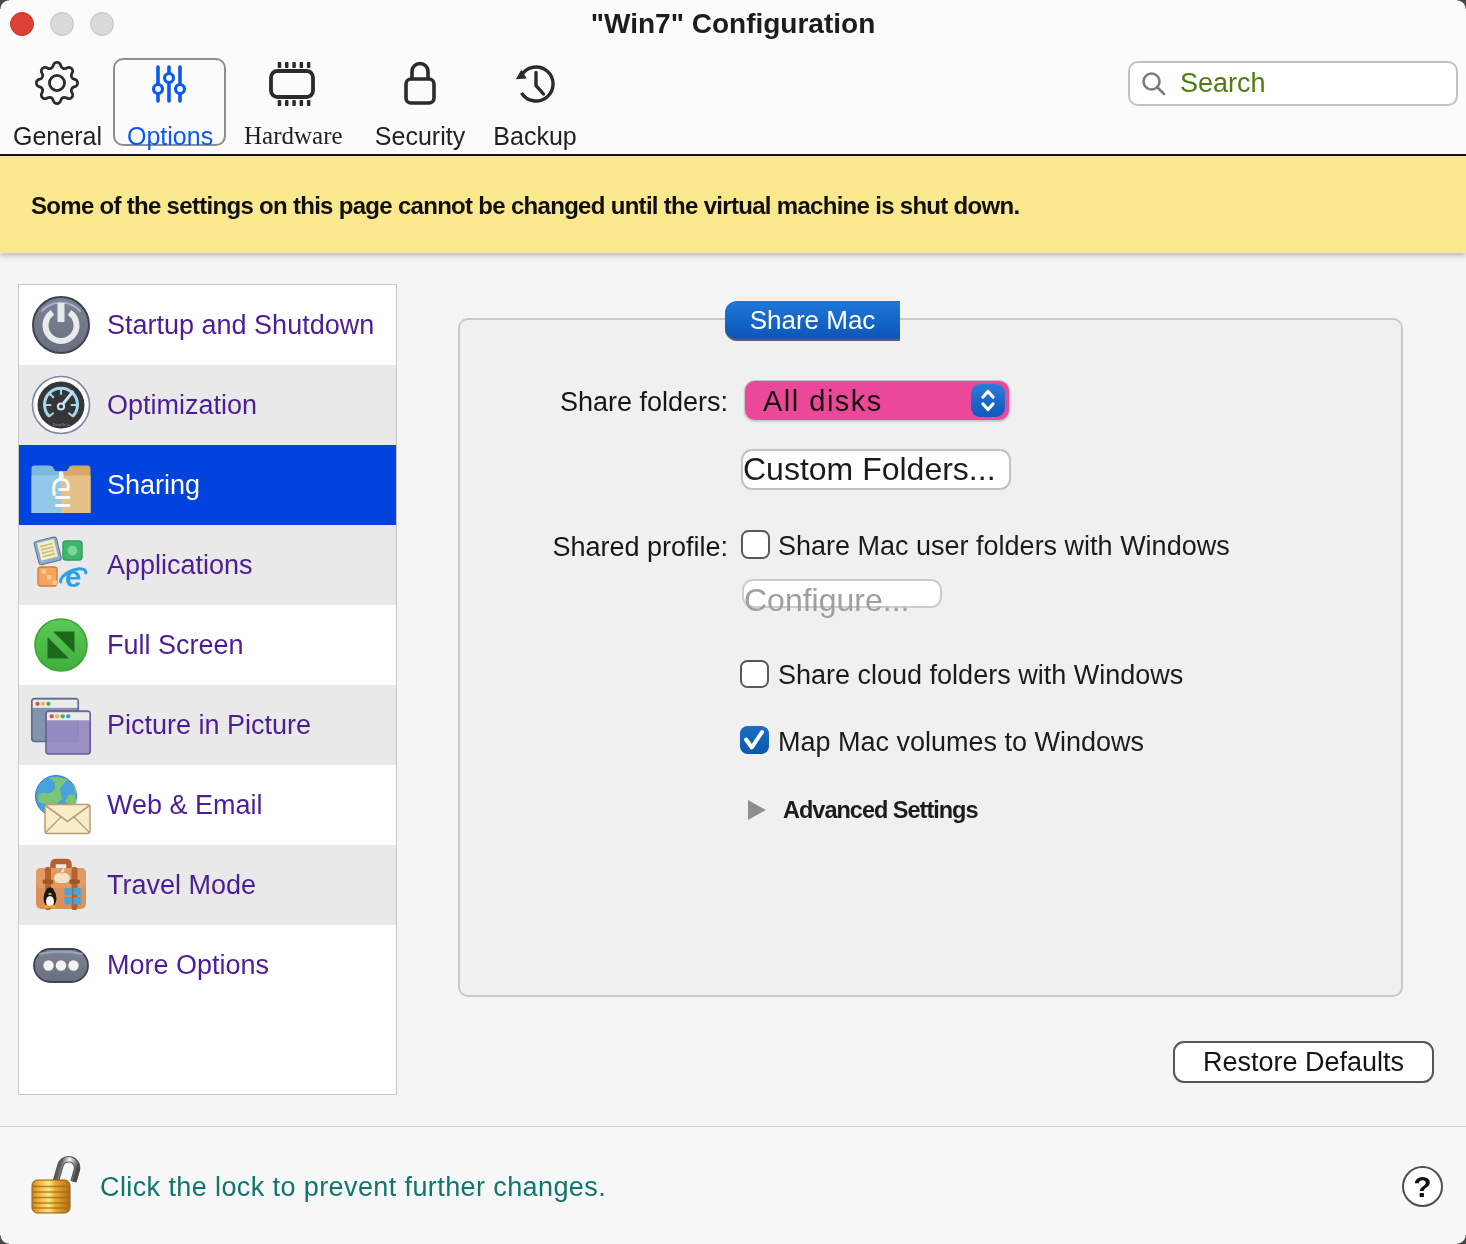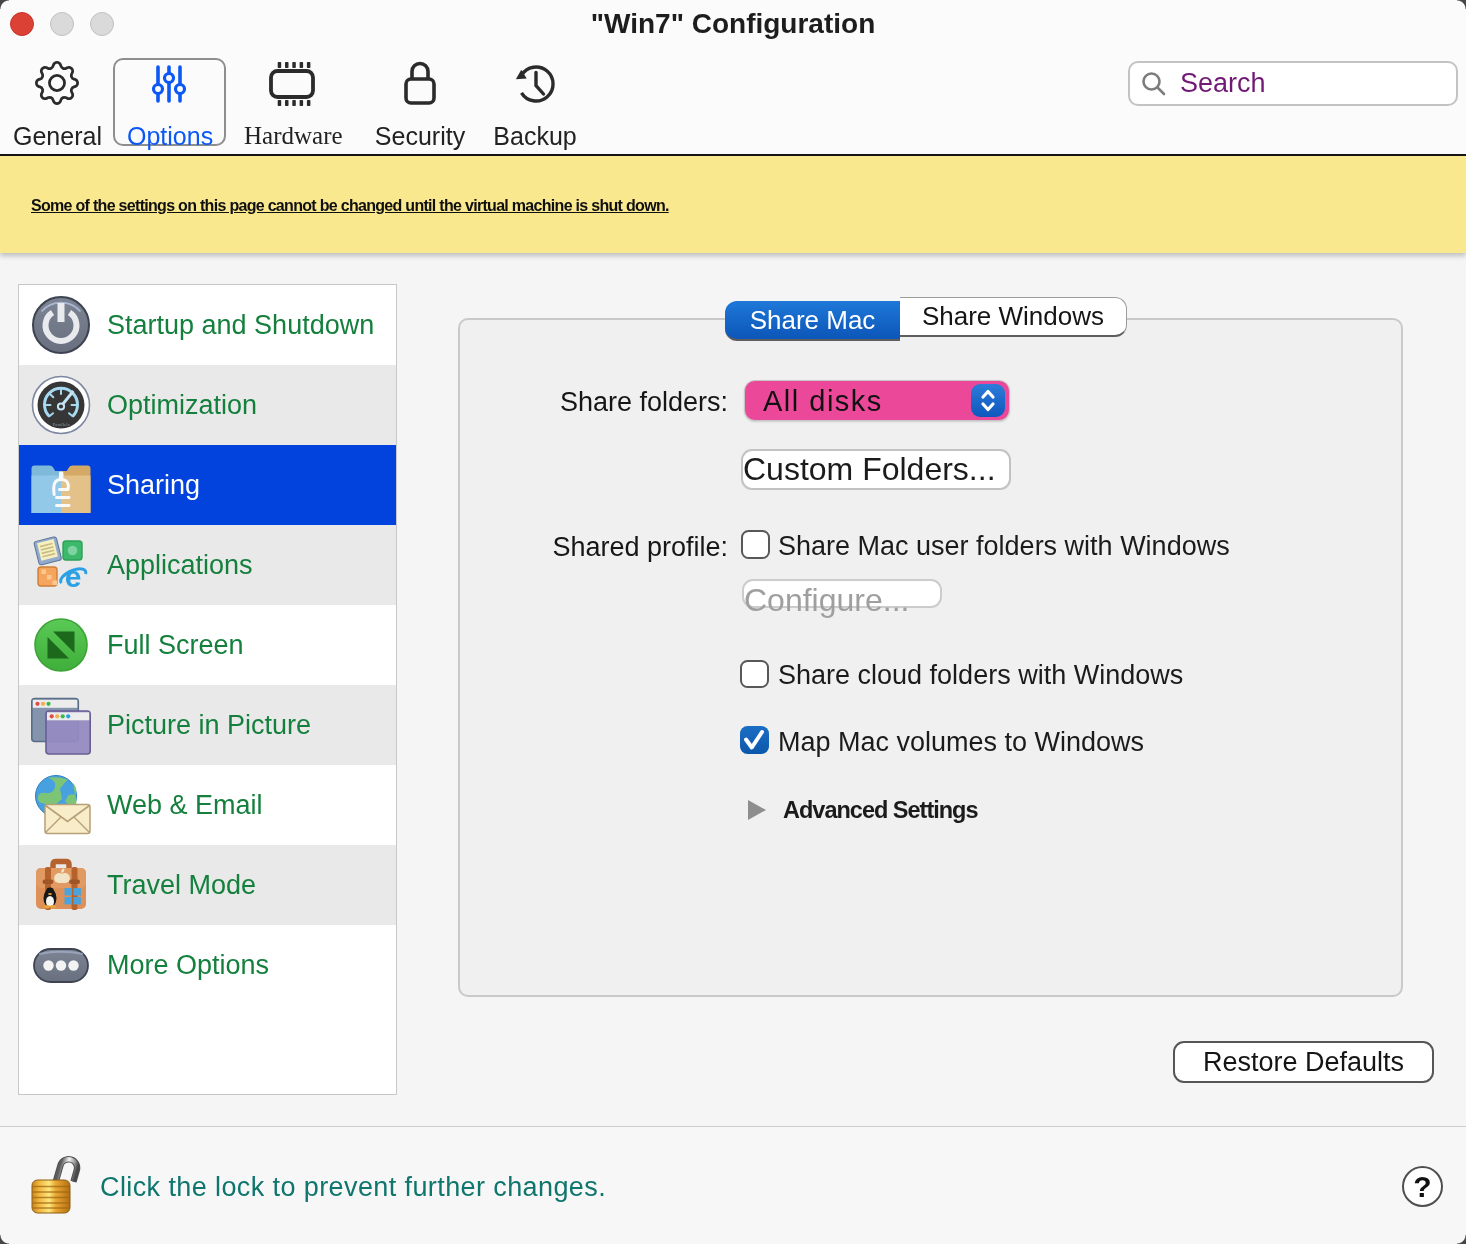--- a/index.html
+++ b/index.html
@@ -13,30 +13,30 @@
   #tl-red { left:10px; background:#dc4136; border:1px solid #c63528; }
   .tl-gray { background:#dadada; border:1px solid #c2c2c2; }
   #title { left:0; top:8px; width:1466px; text-align:center; font-size:28px; font-weight:bold; color:#1d1d1d; }
   .tbitem { top:59px; height:92px; text-align:center; }
   .tblabel { width:100%; text-align:center; font-size:25px; color:#222; top:63px; position:absolute; left:0; }
   #optbox { left:113px; top:58px; width:113px; height:88px; border:2px solid #8e8e8e; border-radius:10px; }
   .blue { color:#0b58f5; }
 
   
   #search { left:1128px; top:61px; width:330px; height:45px; background:#fff; border:2px solid #c3c3c3; border-radius:10px; }
-  #search-text { left:1180px; top:68px; font-size:27px; color:#701a75; }
+  #search-text { left:1180px; top:68px; font-size:27px; color:#4d7c0f; }
 
   
   #banner { left:0; top:156px; width:1466px; height:97px; background:#f9e88e; box-shadow:0 3px 5px rgba(0,0,0,0.22); }
-  #banner-text { left:31px; top:0; height:121px; line-height:99px; font-size:16px; font-weight:600; color:#101010; letter-spacing:-0.7px;text-decoration:underline; }
+  #banner-text { left:31px; top:0; height:121px; line-height:99px; font-size:24px; font-weight:600; color:#101010; letter-spacing:-0.7px; }
 
   
   #sidebar { left:18px; top:284px; width:379px; height:811px; background:#fff; border:1px solid #c7c7c7; }
   .srow { position:absolute; left:0; width:377px; height:80px; }
-  .srow .lbl { position:absolute; left:88px; top:50%; transform:translateY(-50%); font-size:27px; color:#15803d; }
+  .srow .lbl { position:absolute; left:88px; top:50%; transform:translateY(-50%); font-size:27px; color:#4c1d95; }
   .sicon { position:absolute; left:12px; top:10px; width:60px; height:60px; }
   .srow.alt { background:#e9e9e9; }
   .srow.sel { background:#0143dc; }
   .srow.sel .lbl { color:#fff; }
 
   
   #groupbox { left:458px; top:318px; width:945px; height:679px; background:#f0f0f0; border:2px solid #c9c9c9; border-radius:10px; }
   #tabs { left:725px; top:297px; width:402px; height:40px; }
   #tab-mac { position:absolute; left:0; top:4px; width:175px; height:40px; background:linear-gradient(#1e78d8,#0c56b8); border-bottom:2.5px solid #5e5e5e; border-radius:12px 0 0 12px; color:#fff; font-size:26px; text-align:center; line-height:38px; box-sizing:border-box; }
   #tab-win { position:absolute; left:175px; top:0; width:227px; height:40px; background:#fff; border:1.5px solid #9c9c9c; border-bottom:2.5px solid #5e5e5e; border-left:none; border-radius:0 12px 12px 0; color:#141414; font-size:26px; text-align:center; line-height:36px; box-sizing:border-box; }
@@ -313,21 +313,20 @@
           <circle cx="42.5" cy="30.5" r="5.2"></circle>
         </g>
     </svg>
     <div class="lbl">More Options</div>
   </div>
 </div>
 
 <div id="groupbox" class="abs"></div>
 <div id="tabs" class="abs">
   <div id="tab-mac">Share Mac</div>
-  <div id="tab-win">Share Windows</div>
 </div>
 
 <div class="rowlabel abs" style="top:387px;">Share folders:</div>
 <div id="popup" class="abs">
   <div id="popup-text">All disks</div>
   <div id="stepper">
     <svg width="34" height="33" viewBox="0 0 34 33">
       <polyline points="12,13 17,7.5 22,13" fill="none" stroke="#fff" stroke-width="3.2" stroke-linecap="round" stroke-linejoin="round"></polyline>
       <polyline points="12,20 17,25.5 22,20" fill="none" stroke="#fff" stroke-width="3.2" stroke-linecap="round" stroke-linejoin="round"></polyline>
     </svg>

